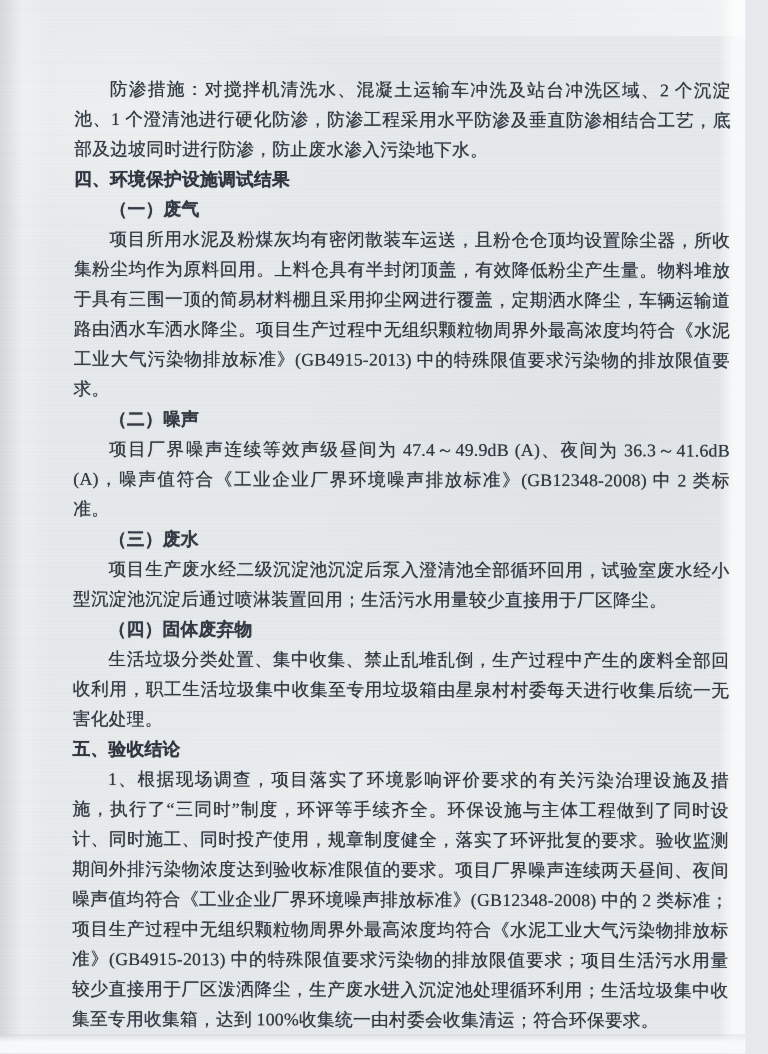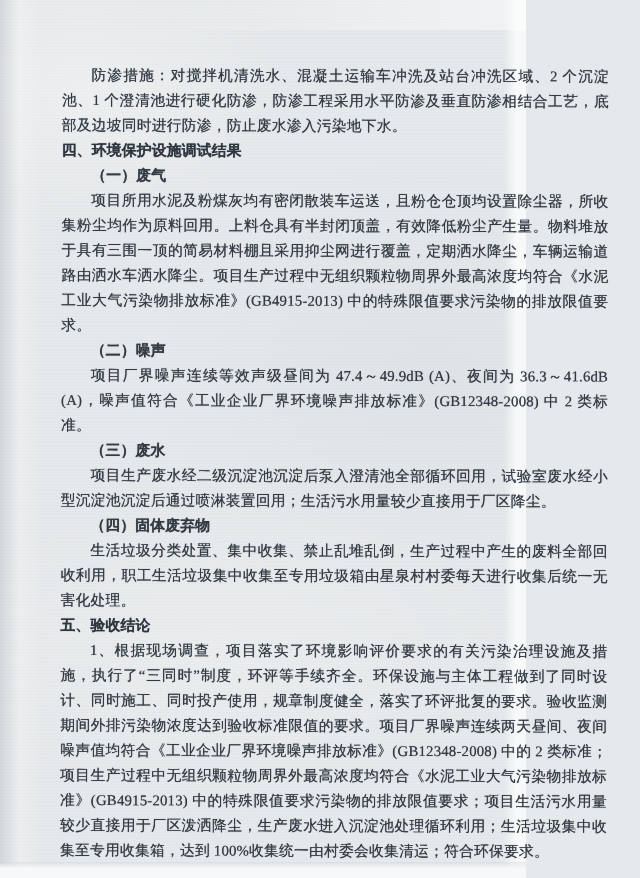--- a/index.html
+++ b/index.html
@@ -8,29 +8,30 @@
     width: 640px;
     height: 878px;
     overflow: hidden;
   }
   body {
     font-family: "Liberation Serif", "DejaVu Serif", serif;
     background: #e6e9eb;
   }
   .scan-page {
     position: relative;
-    width: 526px;
+    width: 584px;
     height: 878px;
     background-color: #e6e9eb;
     background-image:
       radial-gradient(ellipse 320px 220px at 16% 10%, rgba(255,255,255,0.28), transparent 62%),
       radial-gradient(ellipse 420px 320px at 82% 42%, rgba(208,214,219,0.30), transparent 66%),
       radial-gradient(ellipse 520px 260px at 42% 74%, rgba(255,255,255,0.16), transparent 60%),
       repeating-linear-gradient(0deg, rgba(0,0,0,0.012) 0 1px, transparent 1px 3px),
       repeating-linear-gradient(90deg, rgba(255,255,255,0.02) 0 2px, transparent 2px 5px);
+    padding-left: 37px;
   }
   .edge-left {
     position: absolute; left: 0; top: 0; bottom: 0; width: 42px;
     background: linear-gradient(90deg, rgba(110,120,130,0.16), rgba(255,255,255,0.22) 45%, transparent);
     pointer-events: none;
   }
   .edge-right {
     position: absolute; right: 0; top: 0; bottom: 0; width: 22px;
     background: linear-gradient(90deg, transparent, rgba(250,252,252,0.85) 55%);
     pointer-events: none;

